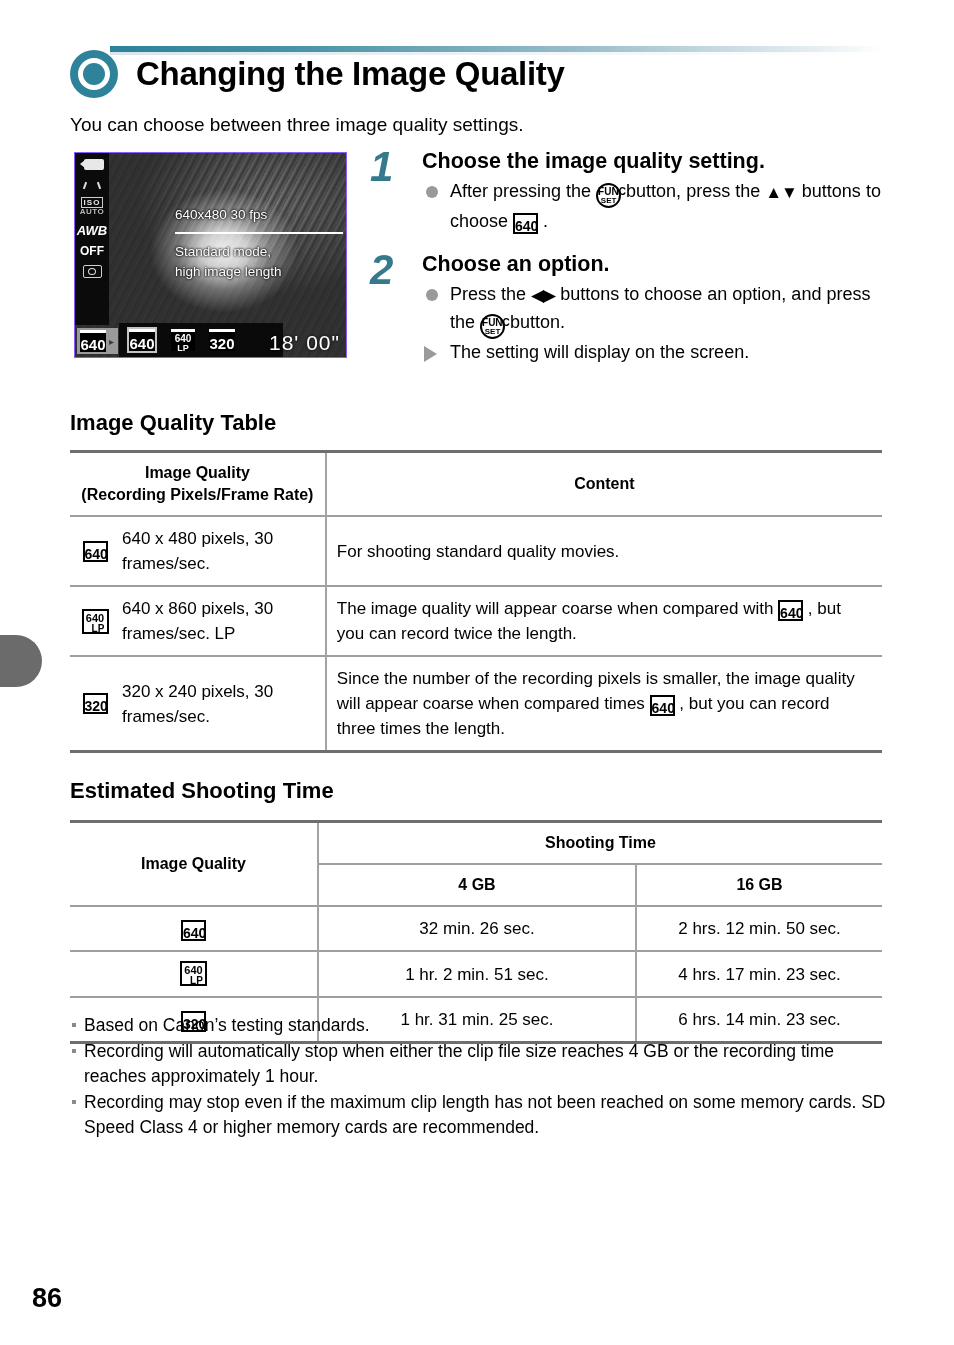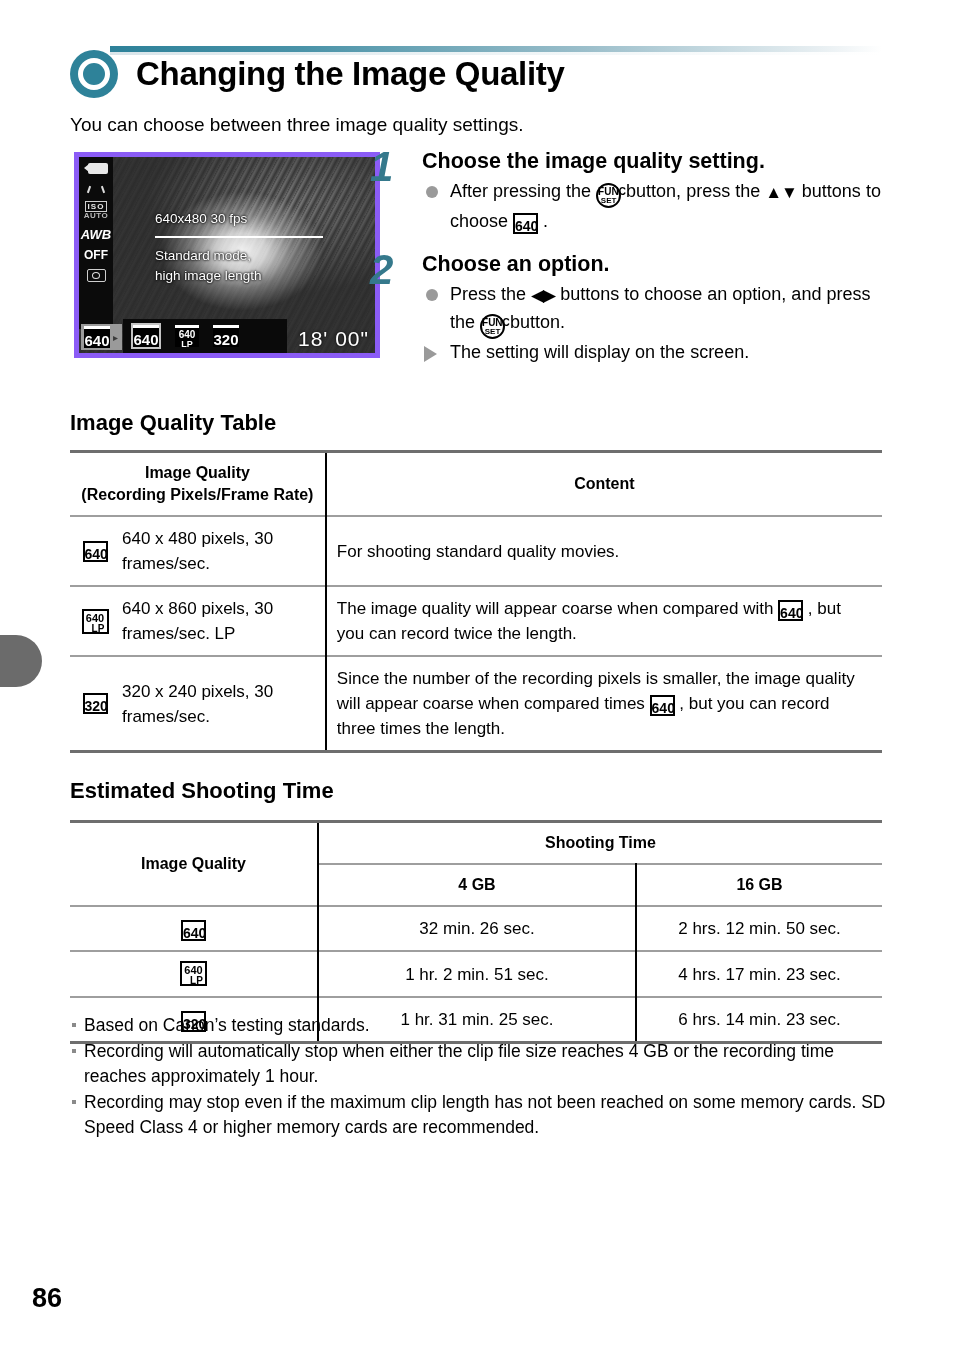--- a/index.html
+++ b/index.html
@@ -47,22 +47,22 @@
   }
 
   .intro {
     position: absolute; left: 70px; top: 112px;
     font-size: 19px; line-height: 26px; white-space: nowrap;
   }
 
   
   .lcd {
     position: absolute; left: 74px; top: 152px;
-    width: 306px; height: 206px;
-    background: #8b5cf6; border: 5px solid #8b5cf6;
+    width: 273px; height: 206px;
+    background: #8b5cf6; border: 1px solid #8b5cf6;
     overflow: hidden;
   }
   .lcd-photo {
     position: absolute; inset: 0;
     background:
       radial-gradient(ellipse 38% 42% at 55% 48%, #efefef 0%, #c9c9c9 22%, #6d6d6d 45%, #2a2a2a 72%),
       radial-gradient(ellipse 70% 65% at 72% 24%, #d8d8d8 0%, #8a8a8a 30%, #1c1c1c 70%),
       repeating-linear-gradient(118deg, #141414 0px, #3a3a3a 2px, #0d0d0d 5px, #2e2e2e 8px),
       repeating-linear-gradient(35deg, #1a1a1a 0px, #404040 3px, #111 6px),
       #1b1b1b;
@@ -86,21 +86,21 @@
   .si-tripod:after  { right:4px; transform: rotate(-20deg); }
   .si-iso-box { border:1px solid #cfcfcf; padding:0 2px; font-size:8px; letter-spacing:1px; color:#e8e8e8;}
   .si-auto { font-size:8px; color:#b9b9b9; letter-spacing:0.5px; margin-top:1px;}
   .si-awb { font-size:13px; letter-spacing:0px; color:#fff; font-style:italic; }
   .si-off { font-size:12px; color:#fff; }
   .si-meter { width:19px; height:13px; border:1px solid #cfcfcf; border-radius:2px;
               display:flex; align-items:center; justify-content:center; }
   .si-meter i { display:block; width:8px; height:7px; border:1px solid #ddd; border-radius:50%; }
 
   .lcd-text {
-    position: absolute; left: 76px; top: 52px; width: 175px;
+    position: absolute; left: 100px; top: 52px; width: 175px;
     color: #fff; font-size: 13.5px; line-height: 20px;
     text-shadow: 0 0 3px #000, 0 0 2px #000;
   }
   .lcd-divider { width: 168px; height: 2px; background:#fff; margin: 7px 0 8px 0; }
 
   .lcd-bottombar {
     position: absolute; left: 0; bottom: 0; width: 100%; height: 34px;
   }
   .lcd-curr {
     position: absolute; left: 2px; bottom: 3px;
@@ -180,21 +180,21 @@
   }
 
   
   table { position:absolute; border-collapse: collapse; }
   td, th { vertical-align: middle; }
   .tbl1 { left: 70px; width: 812px; }
   .tbl2 { left: 70px; width: 812px; }
   .r-thick-top { border-top: 3px solid #6e6e6e; }
   .r-thick-bot { border-bottom: 3px solid #6e6e6e; }
   .r-thin { border-top: 2px solid #9e9e9e; }
-  .c-div { border-left: 2px solid #000000; }
+  .c-div { border-left: 2px solid #a3a3a3; }
   .hcell { text-align:center; font-size:16px; font-weight:bold; line-height:22px; padding:9px 6px; }
   .bcell { font-size:17px; line-height:25px; padding:9px 10px; }
   .bcell-c { text-align:center; }
   .iconcell { width:42px; text-align:center; padding:9px 0 9px 8px; }
 
   
   .notes { position:absolute; left:70px; width:818px; }
   .note { position:relative; padding-left:14px; font-size:17.5px; line-height:25px; margin-bottom:1px; }
   .note .sq { position:absolute; left:2px; top:10px; width:4px; height:4px; background:#8a8a8a; }
 

